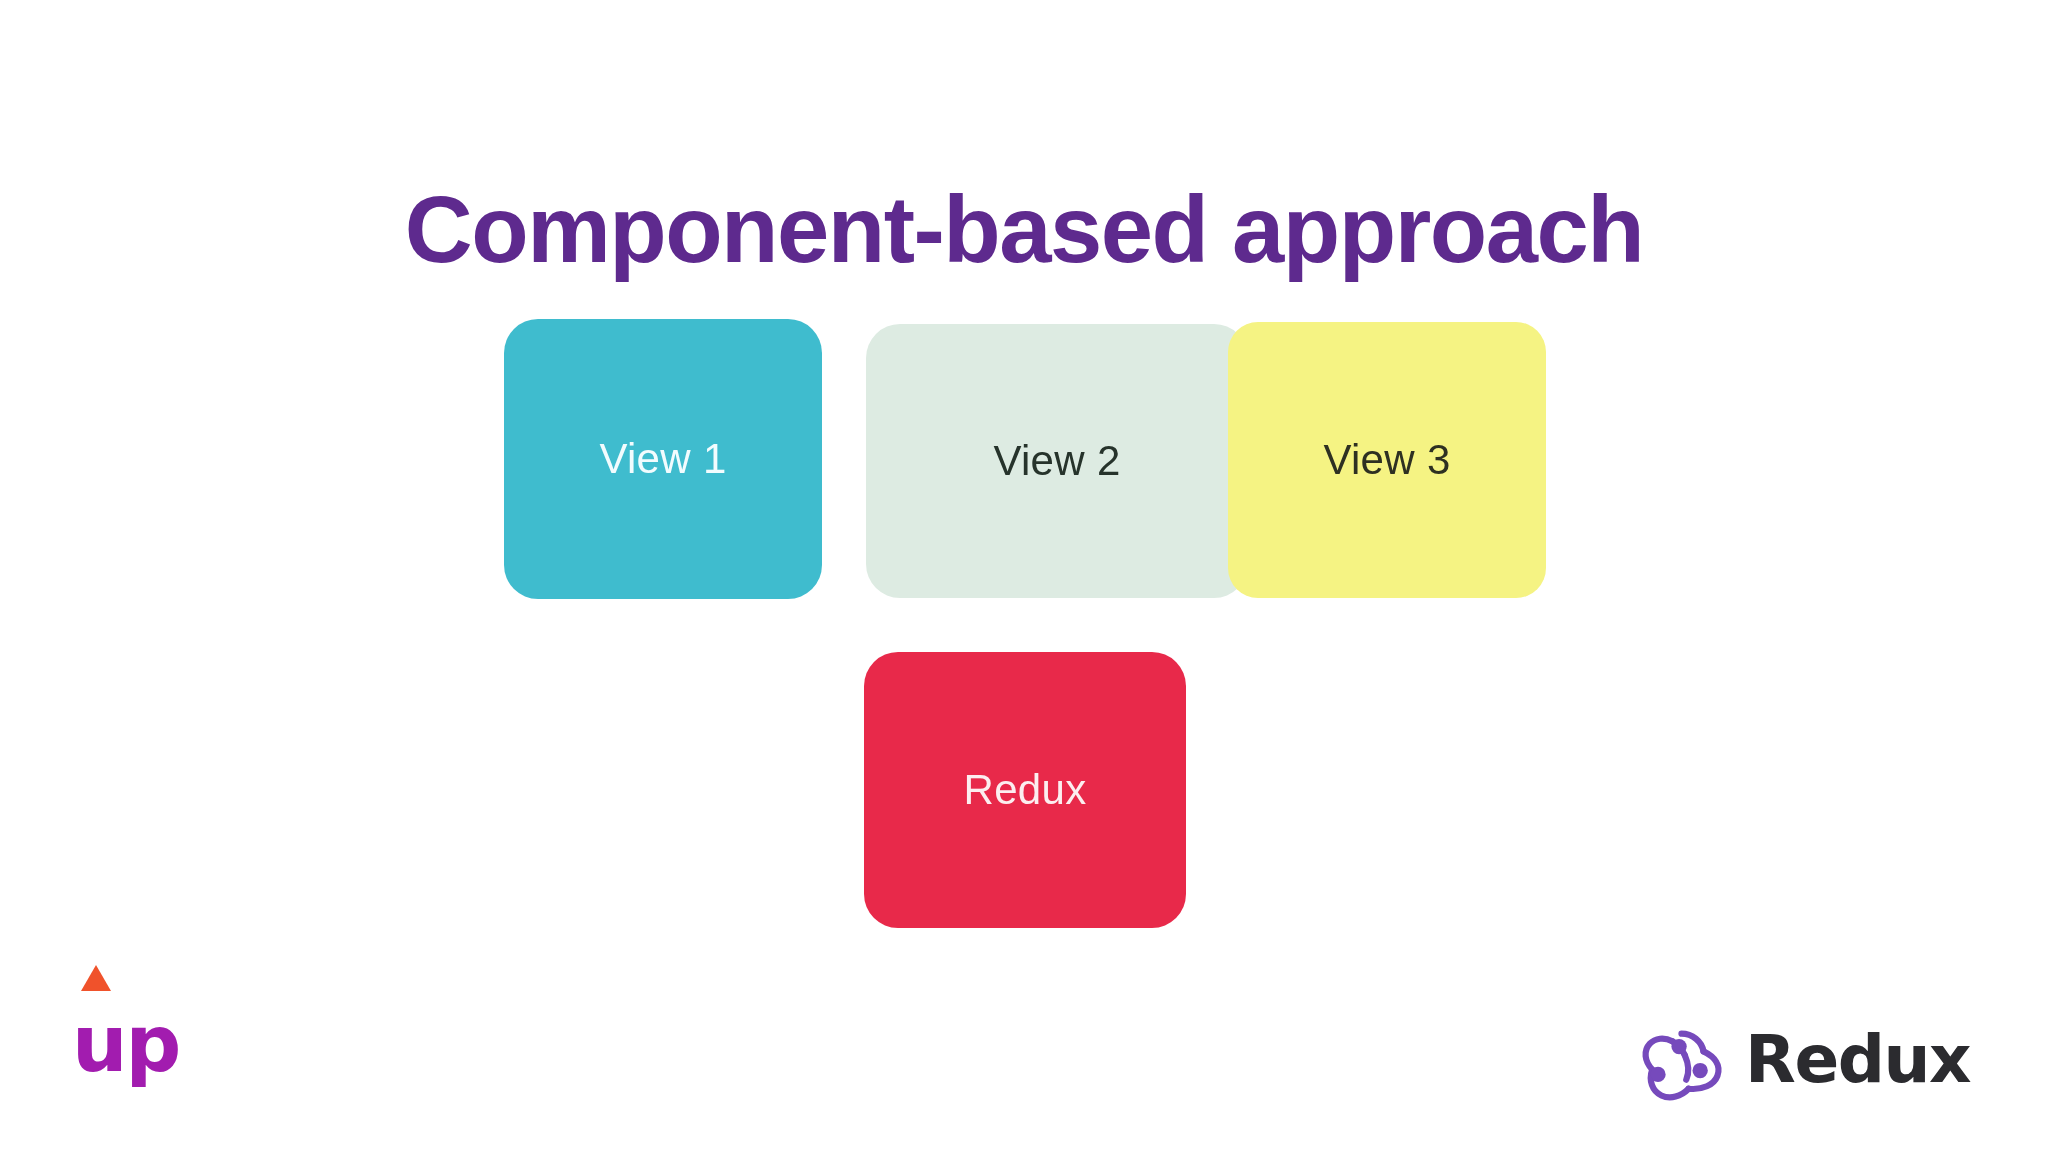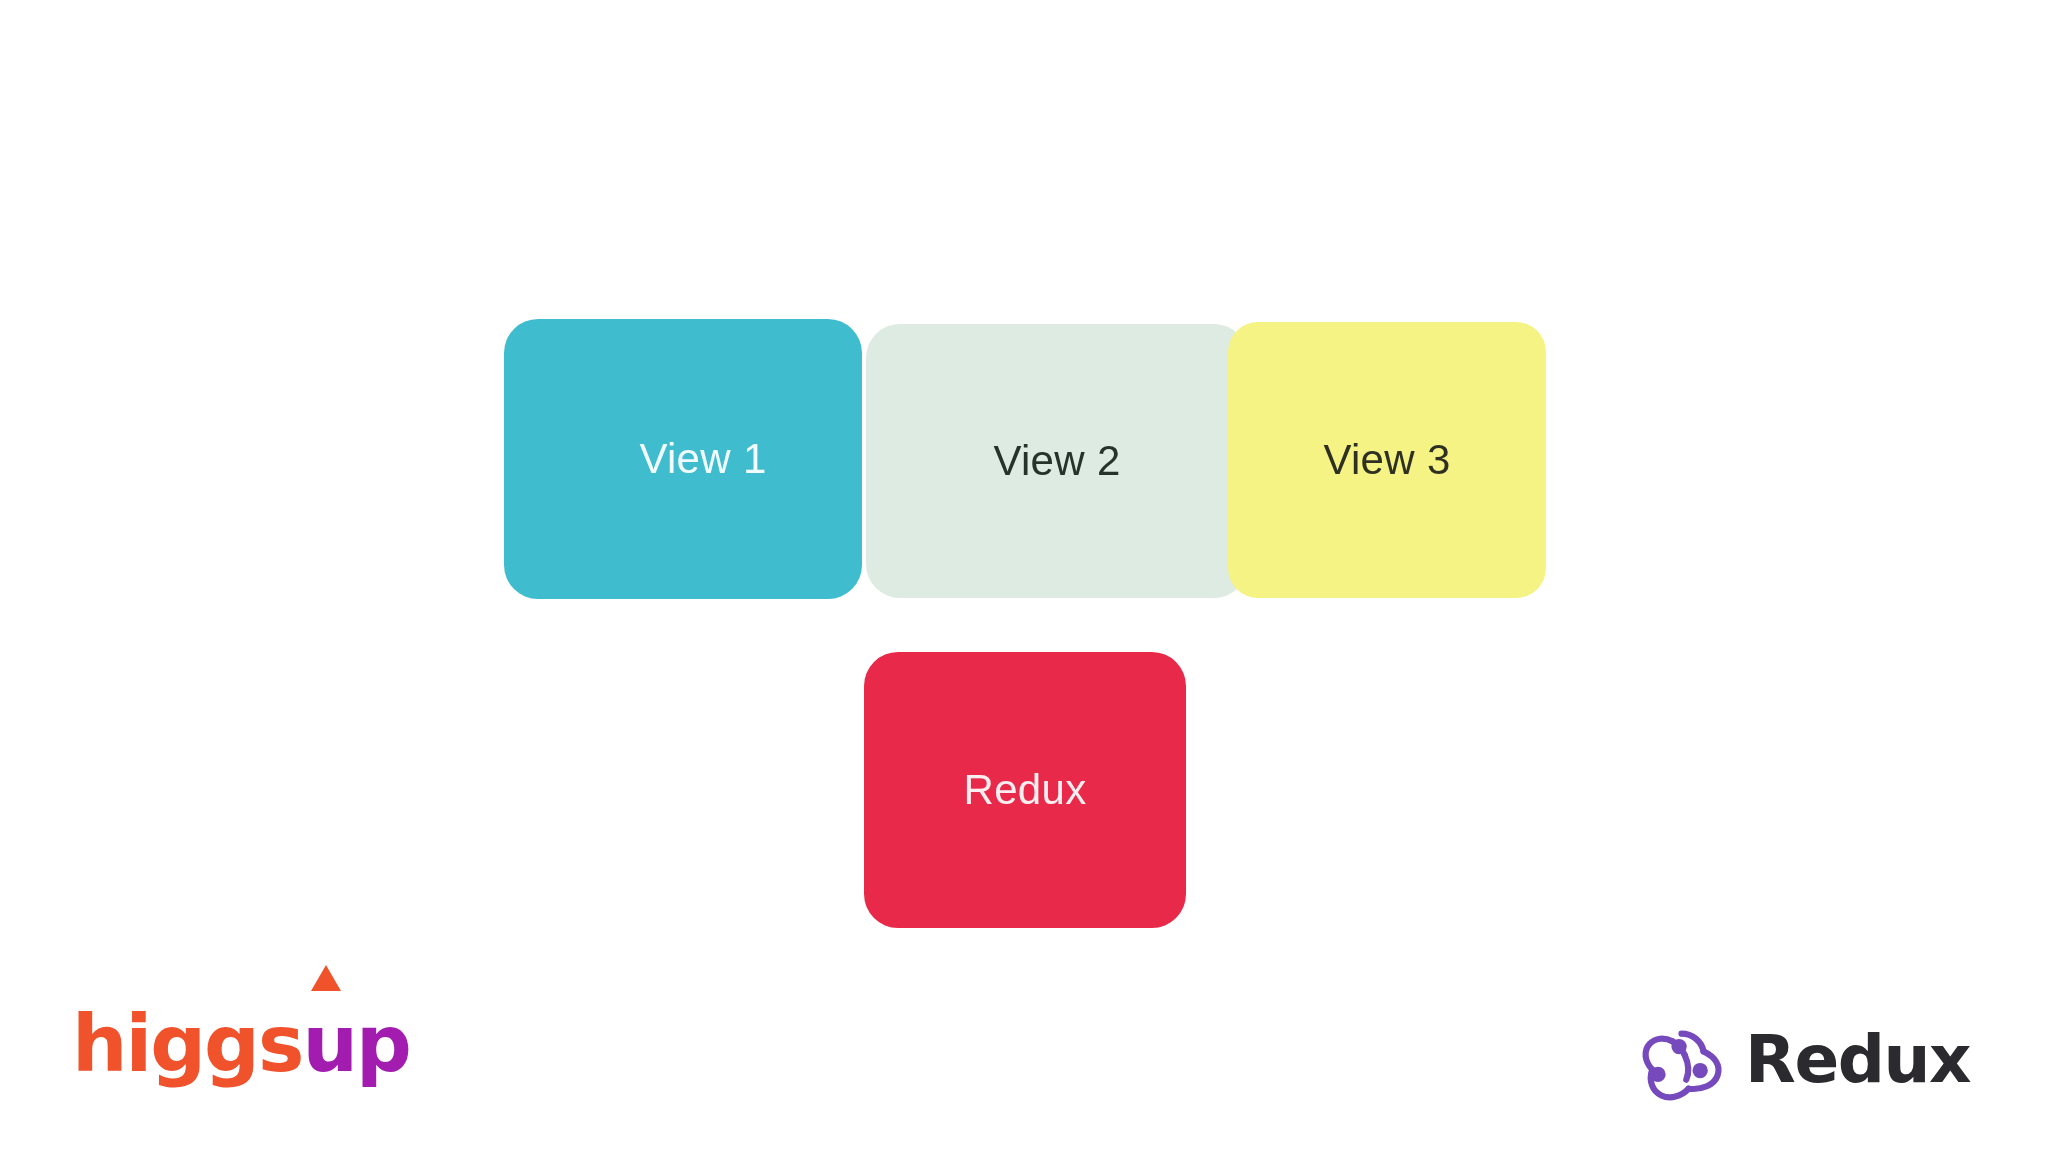--- a/index.html
+++ b/index.html
@@ -48,21 +48,20 @@
     pointer-events: none;
   }
 
   #box-view1 {
     left: 504px;
     top: 319px;
     width: 318px;
     height: 280px;
     background: #3FBCCE;
     color: #F2FCFE;
-    padding-left: 40px;
   }
   #box-view2 {
     left: 866px;
     top: 324px;
     width: 382px;
     height: 274px;
     background: #DDEBE2;
     color: #26332B;
   }
   #box-view3 {
@@ -134,20 +133,21 @@
     letter-spacing: -1.5px;
     color: #2B2B2F;
     line-height: 1;
   }
 </style>
 </head>
 <body>
 
 <div id="slide">
 
+  <h1 id="slide-title">Component-based approach</h1>
 
   <div id="diagram-area">
 
     <div class="node-box" id="box-view1">
       <span class="node-label">View 1</span>
     </div>
 
     <div class="node-box" id="box-view2">
       <span class="node-label">View 2</span>
     </div>
@@ -156,21 +156,20 @@
       <span class="node-label">View 3</span>
     </div>
 
     <div class="node-box" id="box-data">
       <span class="node-label">Redux</span>
     </div>
 
   </div>
 
   <div id="logo-higgsup">
-    <span class="hg-word" id="logo-higgs-part">higgs</span>
       <span id="logo-up-wrap"><span id="logo-up-caret"></span><span class="hg-word" id="logo-up-part">up</span></span>
   </div>
 
   <div id="logo-redux">
     <svg id="redux-mark" width="96" height="92" viewBox="0 0 100 96">
       <g fill="none" stroke="#764ABC" stroke-width="6.5" stroke-linecap="round">
         <path d="M50.5 20.5 C 62 20.5, 71.5 28.5, 73.5 39"></path>
         <path d="M73.5 39 C 85 44.5, 92 53.5, 88 64.5 C 84.5 74, 72 79.5, 58 78"></path>
         <path d="M58 78 C 50 86, 39 89.5, 29.5 85 C 20 80.5, 16 69.5, 20 58"></path>
         <path d="M20 58 C 12 49.5, 10.5 38.5, 17.5 31 C 23 25, 32.5 24, 41 28.5"></path>

